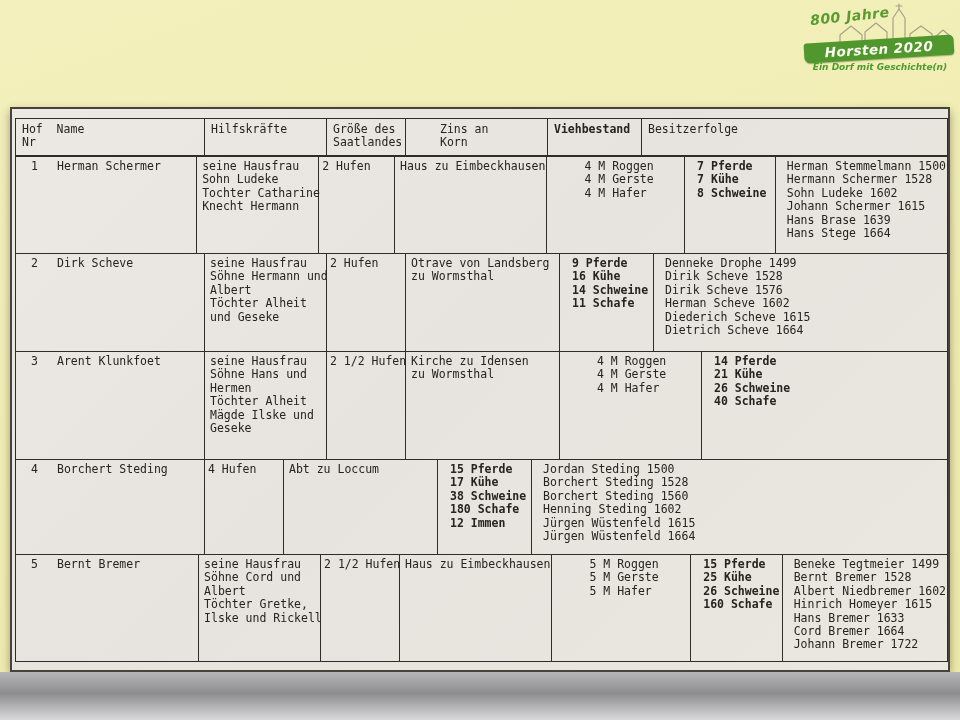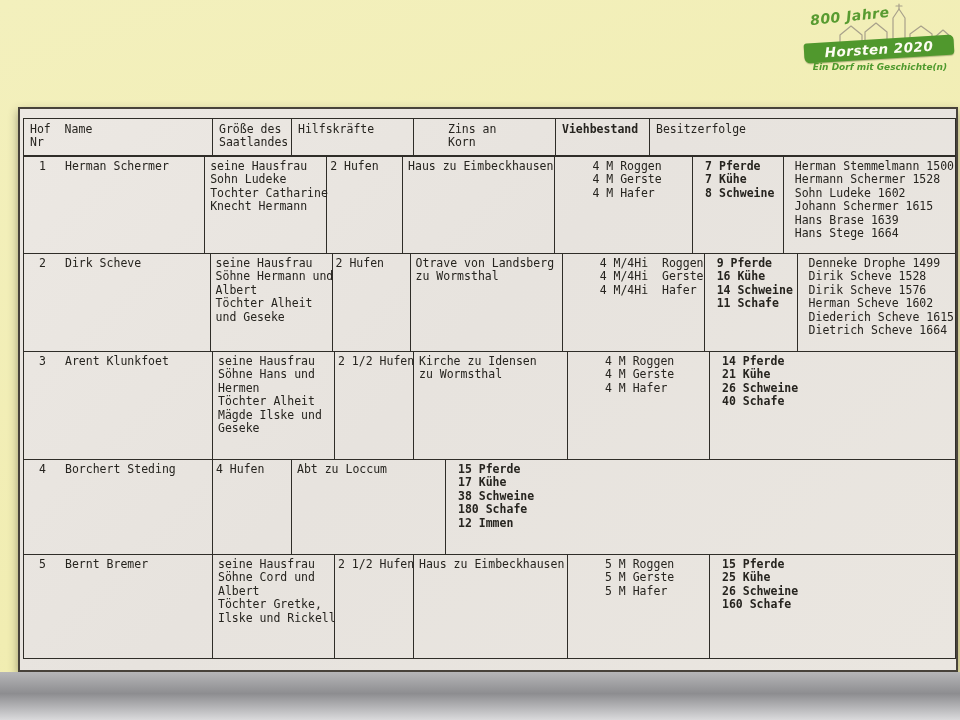--- a/index.html
+++ b/index.html
@@ -24,21 +24,21 @@
     transform:rotate(-3.5deg);
     display:flex;align-items:center;justify-content:center;
     color:#fdfdf2;font-family:"DejaVu Sans","Liberation Sans",sans-serif;
     font-size:13.5px;font-weight:bold;font-style:italic;letter-spacing:.5px;
     box-shadow:0 1px 1px rgba(80,100,40,.4);}
   .logo-sub{position:absolute;top:60px;left:-6px;width:164px;text-align:center;
     color:#4f9a2e;font-family:"DejaVu Sans","Liberation Sans",sans-serif;
     font-size:9px;font-weight:bold;font-style:italic;white-space:pre;}
 
   
-  .paper{position:absolute;left:18px;top:107px;width:936px;height:561px;
+  .paper{position:absolute;left:10px;top:107px;width:936px;height:561px;
     background:linear-gradient(135deg,#ece8e3 0%,#e7e3de 45%,#eae6e0 100%);
     border:2px solid #47423a;
     box-shadow:0 4px 9px rgba(60,58,40,.45);}
 
   
   .htable{position:absolute;left:3px;top:9px;width:931px;
     border:1px solid #2f2d28;color:#26241f;
     font-size:11.5px;line-height:13.4px;}
   .trow{display:flex;}
   .trow:not(:last-child){border-bottom:1px solid #2f2d28;}
@@ -81,23 +81,23 @@
     <div class="logo-top">800 Jahre</div>
     <div class="logo-banner">Horsten 2020</div>
     <div class="logo-sub">Ein Dorf mit Geschichte(n)</div>
   </div>
 
   <div class="paper">
     <div class="htable" id="hof-table">
       <div class="trow thead">
         <div class="c c1">Hof  Name
 Nr</div>
+        <div class="c c2">Hilfskräfte</div>
         <div class="c c3">Größe des
 Saatlandes</div>
-        <div class="c c2">Hilfskräfte</div>
         <div class="c c5">Zins an
 Korn</div>
         <div class="c c6">Viehbestand</div>
         <div class="c c7">Besitzerfolge</div>
       </div>
     <div class="trow">
     <div class="c c1 row">
       <span class="nr">1</span>
       <span class="nm">Herman Schermer</span>
     </div>
@@ -126,23 +126,20 @@
       <span class="nm">Dirk Scheve</span>
     </div>
     <div class="c c2">seine Hausfrau
 Söhne Hermann und
 Albert
 Töchter Alheit
 und Geseke</div>
     <div class="c c3">2 Hufen</div>
     <div class="c c4">Otrave von Landsberg
 zu Wormsthal</div>
-    <div class="c c5">4 M/4Hi  Roggen
-4 M/4Hi  Gerste
-4 M/4Hi  Hafer</div>
     <div class="c c6">9 Pferde
 16 Kühe
 14 Schweine
 11 Schafe</div>
     <div class="c c7">Denneke Drophe 1499
 Dirik Scheve 1528
 Dirik Scheve 1576
 Herman Scheve 1602
 Diederich Scheve 1615
 Dietrich Scheve 1664</div>
@@ -174,38 +171,51 @@
       <span class="nr">4</span>
       <span class="nm">Borchert Steding</span>
     </div>
     <div class="c c3">4 Hufen</div>
     <div class="c c4">Abt zu Loccum</div>
     <div class="c c6">15 Pferde
 17 Kühe
 38 Schweine
 180 Schafe
 12 Immen</div>
+    <div class="c c7">Jordan Steding 1500
+Borchert Steding 1528
+Borchert Steding 1560
+Henning Steding 1602
+Jürgen Wüstenfeld 1615
+Jürgen Wüstenfeld 1664</div>
   </div>
         <div class="trow">
     <div class="c c1 row">
       <span class="nr">5</span>
       <span class="nm">Bernt Bremer</span>
     </div>
     <div class="c c2">seine Hausfrau
 Söhne Cord und
 Albert
 Töchter Gretke,
 Ilske und Rickell</div>
     <div class="c c3">2 1/2 Hufen</div>
     <div class="c c4">Haus zu Eimbeckhausen</div>
     <div class="c c5">5 M Roggen
 5 M Gerste
 5 M Hafer</div>
     <div class="c c6">15 Pferde
 25 Kühe
 26 Schweine
 160 Schafe</div>
+    <div class="c c7">Beneke Tegtmeier 1499
+Bernt Bremer 1528
+Albert Niedbremer 1602
+Hinrich Homeyer 1615
+Hans Bremer 1633
+Cord Bremer 1664
+Johann Bremer 1722</div>
   </div>
       </div>
   </div>
 
   <div class="gray-strip"></div>
 </div>
 
 </body></html>

